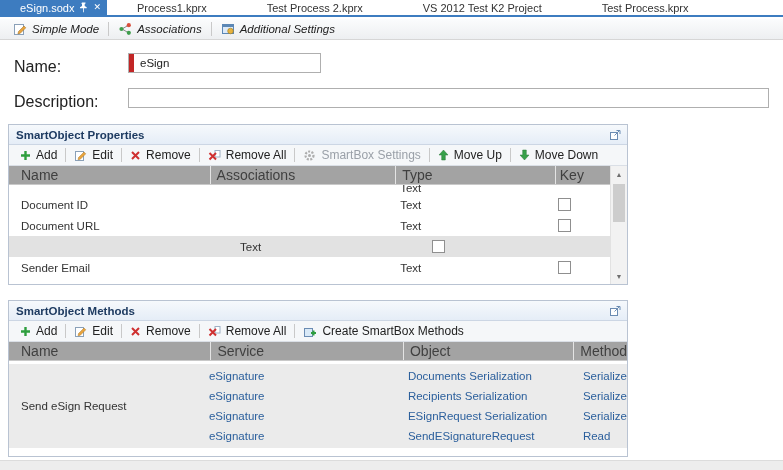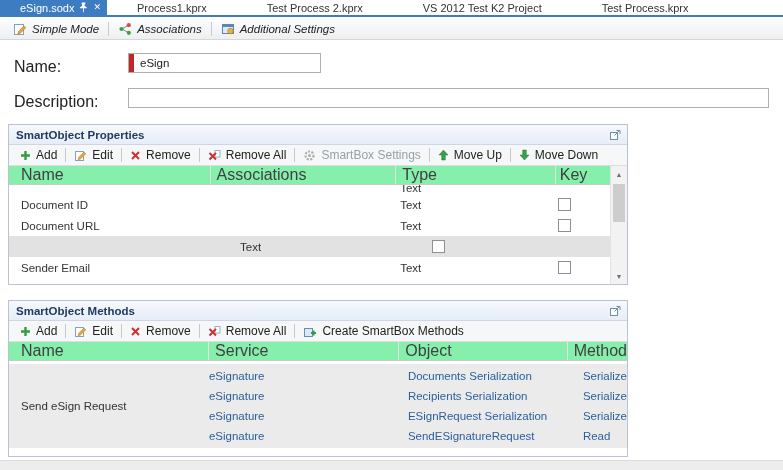--- a/index.html
+++ b/index.html
@@ -33,21 +33,21 @@
   .panel-props { top:124px; height:161px; }
   .panel-methods { top:300px; height:157px; }
   .panel-header { height:20px; display:flex; align-items:center; justify-content:space-between; padding:0 5px 0 7px; background:linear-gradient(#f6f9fc,#e5edf7); border-bottom:1px solid #ccd6e4; }
   .panel-title { font-size:11.5px; font-weight:bold; color:#1e3b61; }
   .popout { display:flex; align-items:center; cursor:default; }
   .panel-toolbar { height:21px; display:flex; align-items:center; background:#f5f7f9; border-bottom:1px solid #dadfe6; padding-left:4px; font-size:12px; color:#222; }
   .ptbtn { display:flex; align-items:center; gap:5px; padding:0 7px; cursor:default; white-space:nowrap; }
   .ptbtn.disabled { color:#9aa0a8; }
   .ptbtn svg { display:block; }
   
-  .thead { height:19px; display:flex; align-items:stretch; border-bottom:1px solid #c9c9c9; background:#86efac; font-size:16px; color:#404040; }
+  .thead { height:19px; display:flex; align-items:stretch; border-bottom:1px solid #c9c9c9; background:#a3a3a3; font-size:14px; color:#404040; }
   .th { display:flex; align-items:center; border-right:1px solid #e4e4e4; padding-left:6px; }
   .th:last-child { border-right:none; }
   .th.first { padding-left:12px; }
   
   .pc-name { width:243px; } .pc-desc { width:225px; } .pc-type { width:193px; } .pc-key { width:86px; padding-left:4px; }
   .tbody { margin-right:17px; position:relative; }
   .row { height:21px; display:flex; align-items:center; font-size:11.5px; color:#333; }
   .row.selected { background:#e2e2e2; }
   .row.clipped { height:9px; overflow:hidden; align-items:flex-end; }
   .rc-name { width:243px; padding-left:12px; }

